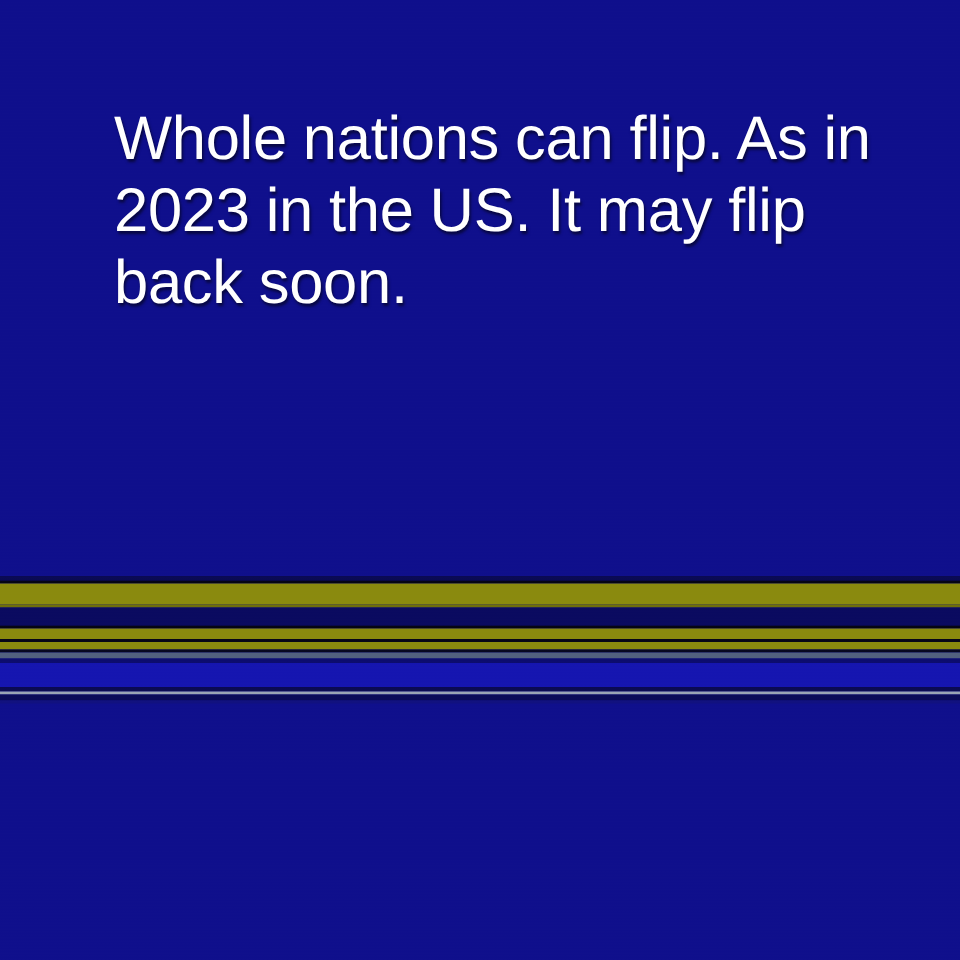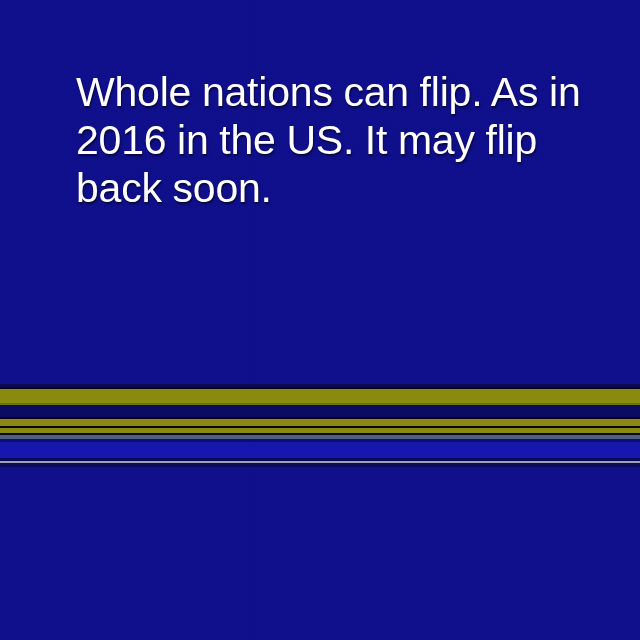--- a/index.html
+++ b/index.html
@@ -58,21 +58,21 @@
         rgba(255,255,255,0.06) 1px,
         rgba(0,0,0,0.05) 1px,
         rgba(0,0,0,0.05) 2px);
   }
 </style>
 </head>
 <body>
 
 <div id="card" style="width: 640px; height: 640px; background: rgb(15, 15, 140);">
 
-  <div id="quote" style="left: 76px; top: 68px; font-size: 41px; line-height: 48px; color: rgb(255, 255, 255);">Whole nations can flip. As in 2016 in the US. It may flip back soon.</div>
+  <div id="quote" style="left: 76px; top: 68px; font-size: 41px; line-height: 48px; color: rgb(255, 255, 255);">Whole nations can flip. As in 2023 in the US. It may flip back soon.</div>
 
   <div id="stripe-band" style="top: 384px; height: 84px;">
       <div class="stripe" style="top: 0px; height: 3px; background: rgb(10, 10, 85);"></div>
       <div class="stripe" style="top: 3px; height: 2px; background: rgb(5, 5, 20);"></div>
       <div class="stripe" style="top: 5px; height: 14px; background: rgb(138, 138, 14);"></div>
       <div class="stripe" style="top: 19px; height: 2px; background: rgb(110, 110, 11);"></div>
       <div class="stripe" style="top: 21px; height: 12px; background: rgb(10, 10, 96);"></div>
       <div class="stripe" style="top: 33px; height: 2px; background: rgb(5, 5, 20);"></div>
       <div class="stripe" style="top: 35px; height: 7px; background: rgb(138, 138, 14);"></div>
       <div class="stripe" style="top: 42px; height: 2px; background: rgb(6, 6, 24);"></div>

